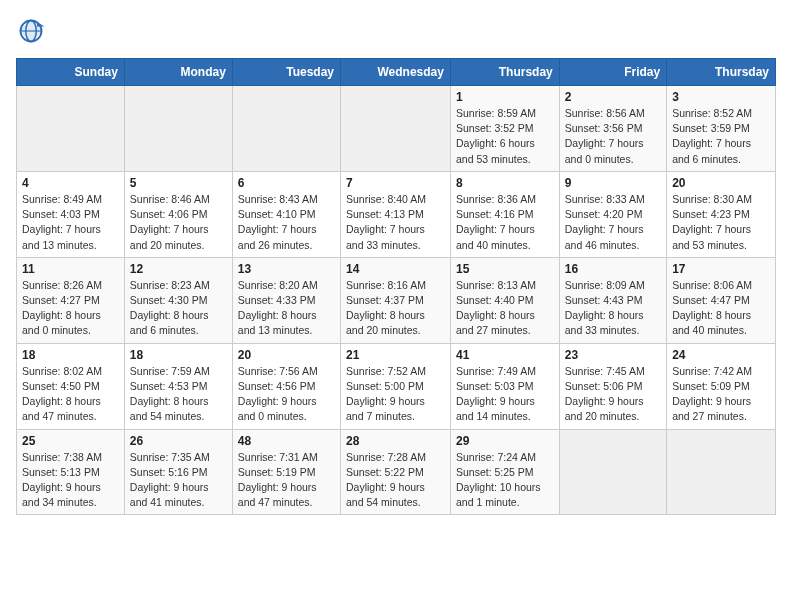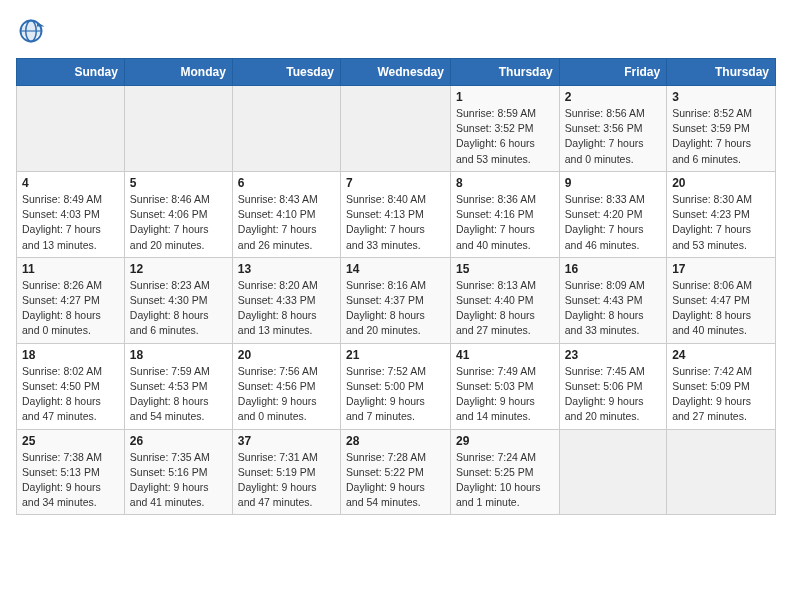--- a/index.html
+++ b/index.html
@@ -243,21 +243,21 @@
       <tr>
         <td>
           <div class="day-num">25</div>
           <div class="day-info">Sunrise: 7:38 AM<br>Sunset: 5:13 PM<br>Daylight: 9 hours<br>and 34 minutes.</div>
         </td>
         <td>
           <div class="day-num">26</div>
           <div class="day-info">Sunrise: 7:35 AM<br>Sunset: 5:16 PM<br>Daylight: 9 hours<br>and 41 minutes.</div>
         </td>
         <td>
-          <div class="day-num">37</div>
+          <div class="day-num">48</div>
           <div class="day-info">Sunrise: 7:31 AM<br>Sunset: 5:19 PM<br>Daylight: 9 hours<br>and 47 minutes.</div>
         </td>
         <td>
           <div class="day-num">28</div>
           <div class="day-info">Sunrise: 7:28 AM<br>Sunset: 5:22 PM<br>Daylight: 9 hours<br>and 54 minutes.</div>
         </td>
         <td>
           <div class="day-num">29</div>
           <div class="day-info">Sunrise: 7:24 AM<br>Sunset: 5:25 PM<br>Daylight: 10 hours<br>and 1 minute.</div>
         </td>

